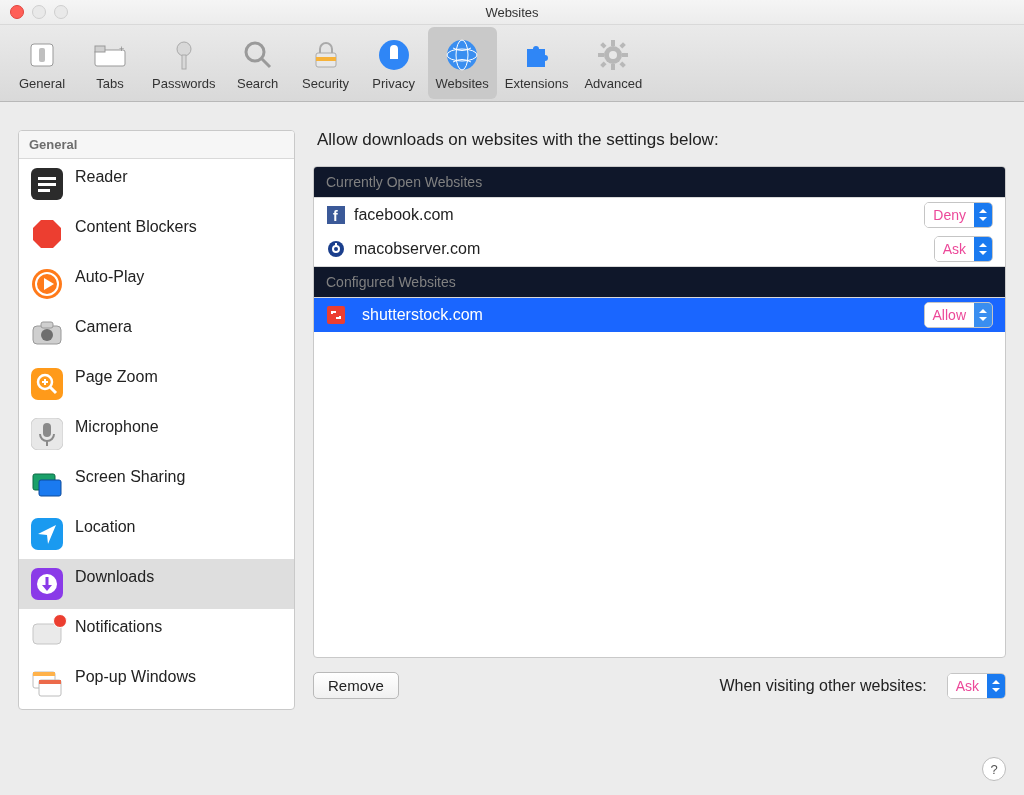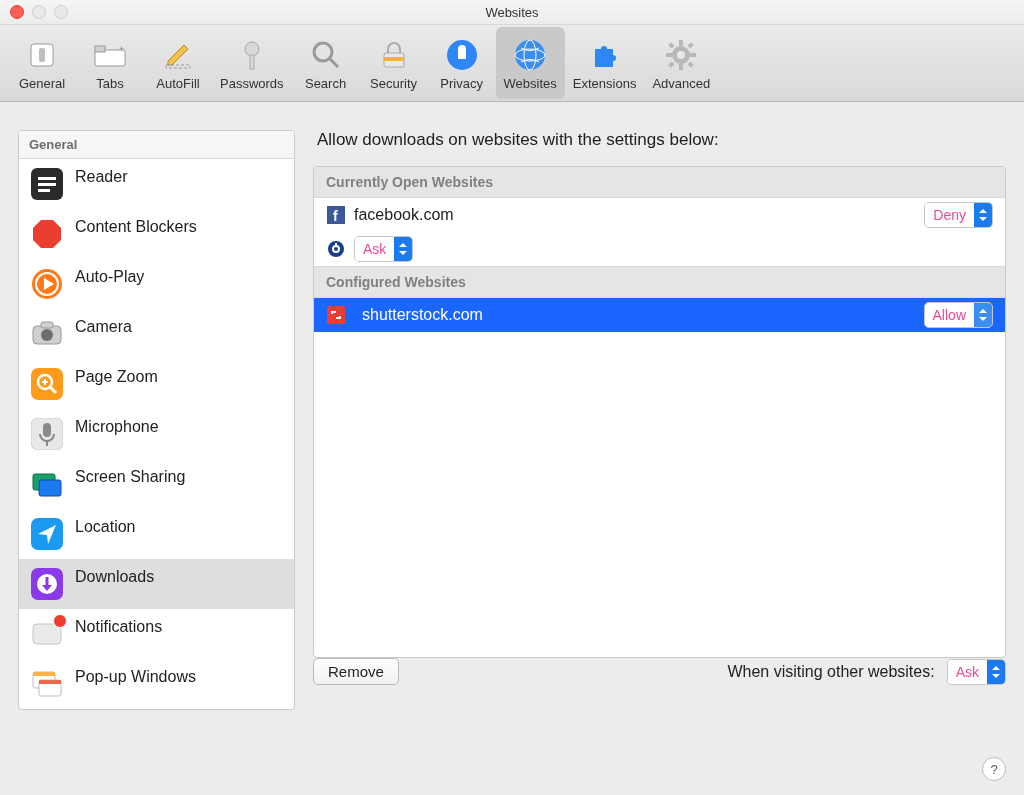--- a/index.html
+++ b/index.html
@@ -24,34 +24,34 @@
   .sidebar{width:275px;background:#fff;border:1px solid #c9c9c9;border-radius:4px;overflow:hidden;}
   .sb-head{background:#f6f6f6;border-bottom:1px solid #d9d9d9;color:#6d6d6d;font-weight:600;padding:6px 10px;font-size:13px;}
   .sb-item{display:flex;align-items:flex-start;gap:12px;padding:9px 12px;font-size:16px;cursor:default;}
   .sb-item.selected{background:#dedede;}
   .sb-ico{width:32px;height:32px;flex:none;display:flex;align-items:center;justify-content:center;position:relative;}
   .sb-ico .badge{position:absolute;top:-4px;right:-4px;width:12px;height:12px;border-radius:50%;background:#ec3e30;border:1px solid #fff;}
   
   .main{flex:1;display:flex;flex-direction:column;}
   .main-title{font-size:17px;color:#222;margin:0 0 16px 4px;}
   .site-box{border:1px solid #c9c9c9;border-radius:4px;background:#fff;display:flex;flex-direction:column;height:490px;overflow:hidden;}
-  .section-head{background:#e5e5e5;color:#808080;font-weight:700;font-size:14px;padding:7px 12px;border-bottom:1px solid #d9d9d9;}
+  .section-head{background:#0f172a;color:#808080;font-weight:400;font-size:14px;padding:7px 12px;border-bottom:1px solid #d9d9d9;}
   .site-row{display:flex;align-items:center;padding:4px 12px;gap:8px;font-size:16px;}
   .site-row .ico{width:20px;height:20px;flex:none;display:flex;align-items:center;justify-content:center;}
   .site-row .name{flex:1;}
   .site-row.selected{background:#1a66ff;color:#fff;gap:16px;}
   .spacer{flex:1;}
   
   .popup{display:flex;align-items:stretch;height:24px;border:1px solid #c5c5c5;border-radius:5px;overflow:hidden;background:#fff;font-size:14px;}
   .popup .val{padding:0 8px;display:flex;align-items:center;}
   .popup .car{width:18px;background:#1a7af0;display:flex;flex-direction:column;align-items:center;justify-content:center;}
   .popup.white-on-blue .val{background:#fff;color:#ec4899;}
   .car svg{display:block;}
   
-  .bottom-row{display:flex;align-items:center;gap:12px;justify-content:center;}
+  .bottom-row{display:flex;align-items:center;margin-top:14px;gap:20px;justify-content:center;}
   .push-btn{background:linear-gradient(#ffffff,#f0f0f0);border:1px solid #b9b9b9;border-radius:5px;padding:4px 14px;font-size:15px;cursor:default;}
   .help-btn{position:absolute;bottom:14px;right:18px;width:22px;height:22px;border:1px solid #bcbcbc;border-radius:50%;background:#fff;display:flex;align-items:center;justify-content:center;font-size:13px;color:#555;}
   .window{position:relative;}
   .right-label{font-size:16px;color:#222;margin-left:auto;}
 </style>
 </head>
 <body>
 
 <div class="window">
 
@@ -76,29 +76,20 @@
     </div>
     <div class="tb-item">
       <div class="tb-ico">
         <svg width="34" height="26">
             <rect x="2" y="8" width="30" height="16" rx="2" fill="#fff" stroke="#999"></rect>
             <rect x="2" y="4" width="10" height="6" fill="#d0d0d0" stroke="#999"></rect>
             <text x="26" y="10" font-size="9" fill="#888">+</text>
           </svg>
       </div>
       <div class="tb-lab">Tabs</div>
-    </div>
-    <div class="tb-item">
-      <div class="tb-ico">
-        <svg width="32" height="32">
-            <polygon points="6,26 10,26 26,10 22,6 6,22" fill="#f2c24b" stroke="#b38a2a"></polygon>
-            <rect x="4" y="26" width="24" height="3" fill="none" stroke="#999" stroke-dasharray="3 2"></rect>
-          </svg>
-      </div>
-      <div class="tb-lab">AutoFill</div>
     </div>
     <div class="tb-item">
       <div class="tb-ico">
         <svg width="28" height="32">
             <circle cx="14" cy="10" r="7" fill="#d8d8d8" stroke="#aaa"></circle>
             <rect x="12" y="16" width="4" height="14" fill="#d8d8d8" stroke="#aaa"></rect>
           </svg>
       </div>
       <div class="tb-lab">Passwords</div>
     </div>
@@ -324,20 +315,21 @@
         </div>
 
         <div class="site-row">
           <div class="ico">
             <svg width="18" height="18">
                 <circle cx="9" cy="9" r="8" fill="#1a3e8c"></circle>
                 <circle cx="9" cy="9" r="3" fill="none" stroke="#fff" stroke-width="2"></circle>
                 <line x1="9" y1="3" x2="9" y2="6" stroke="#fff" stroke-width="2"></line>
               </svg>
           </div>
+          <div class="name">macobserver.com</div>
           <div class="popup white-on-blue">
             <div class="val">Ask</div>
             <div class="car">
               <svg width="10" height="14">
                   <polygon points="5,1 9,5 1,5" fill="#fff"></polygon>
                   <polygon points="1,9 9,9 5,13" fill="#fff"></polygon>
                 </svg>
             </div>
           </div>
         </div>

